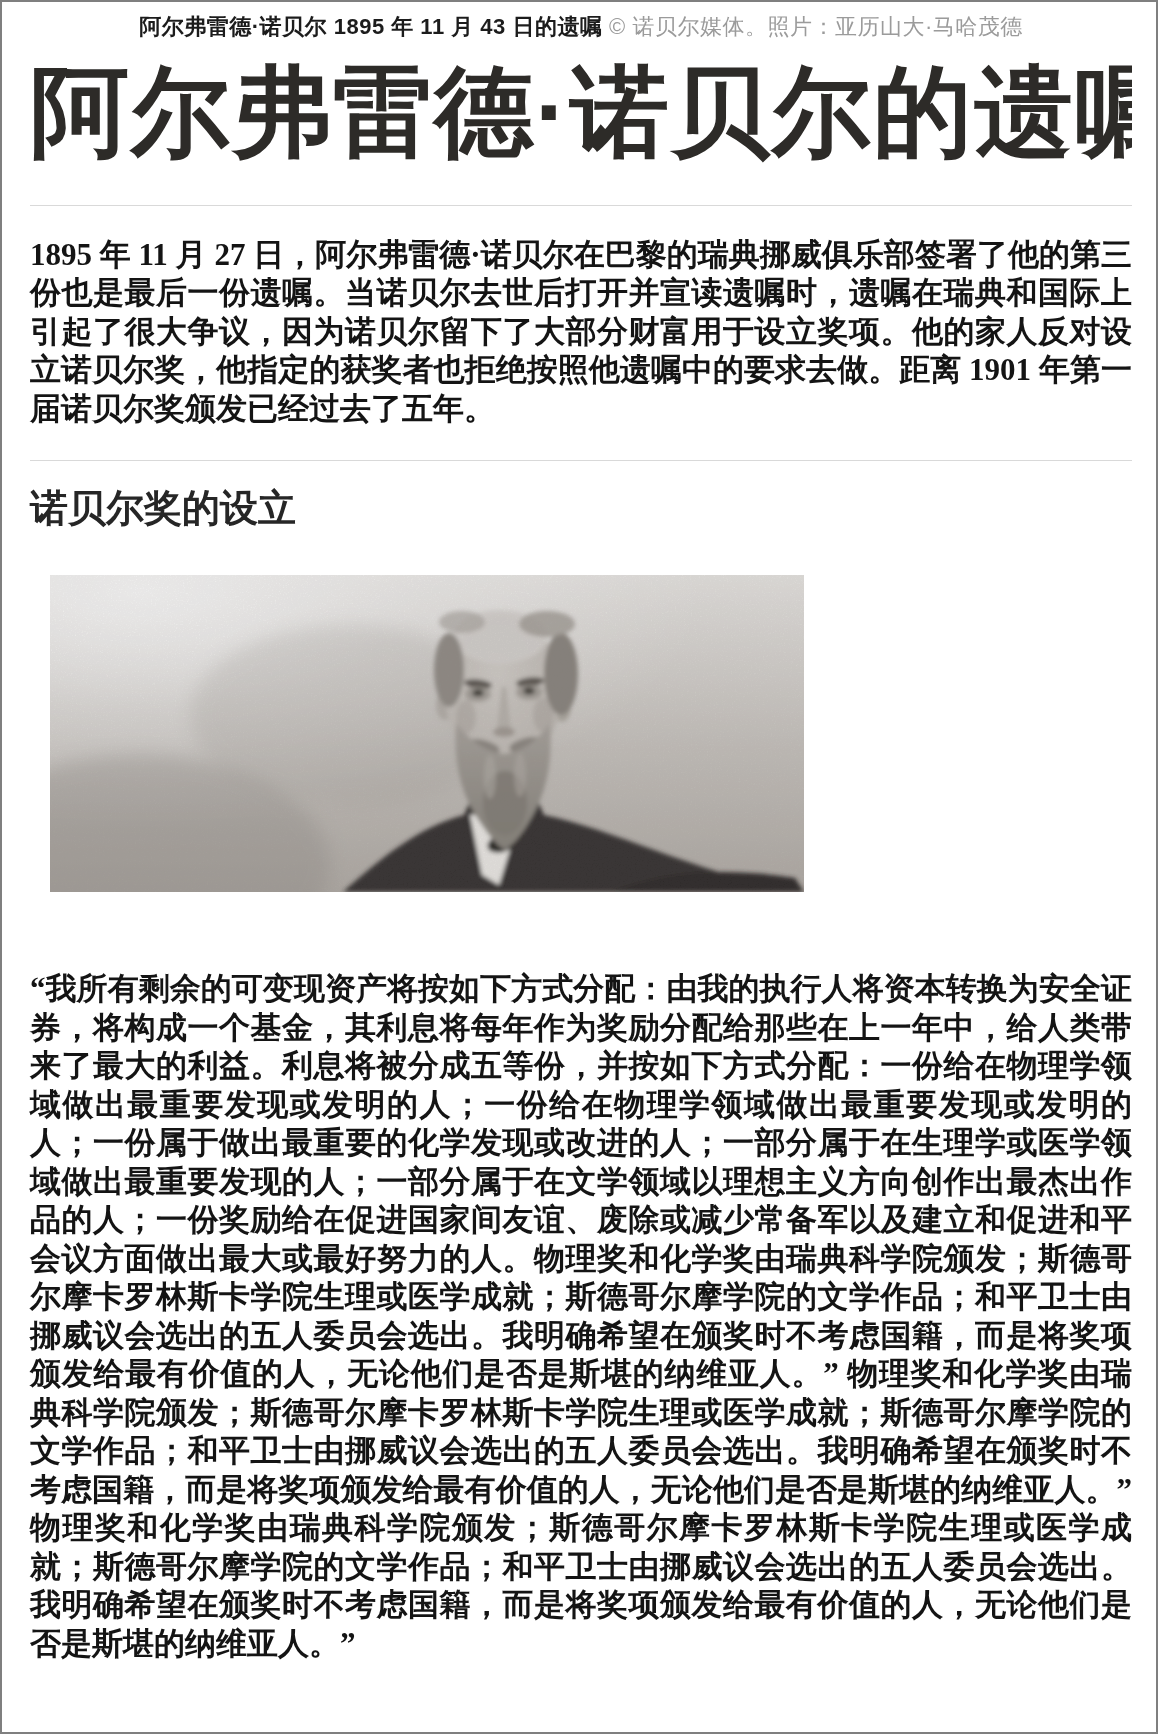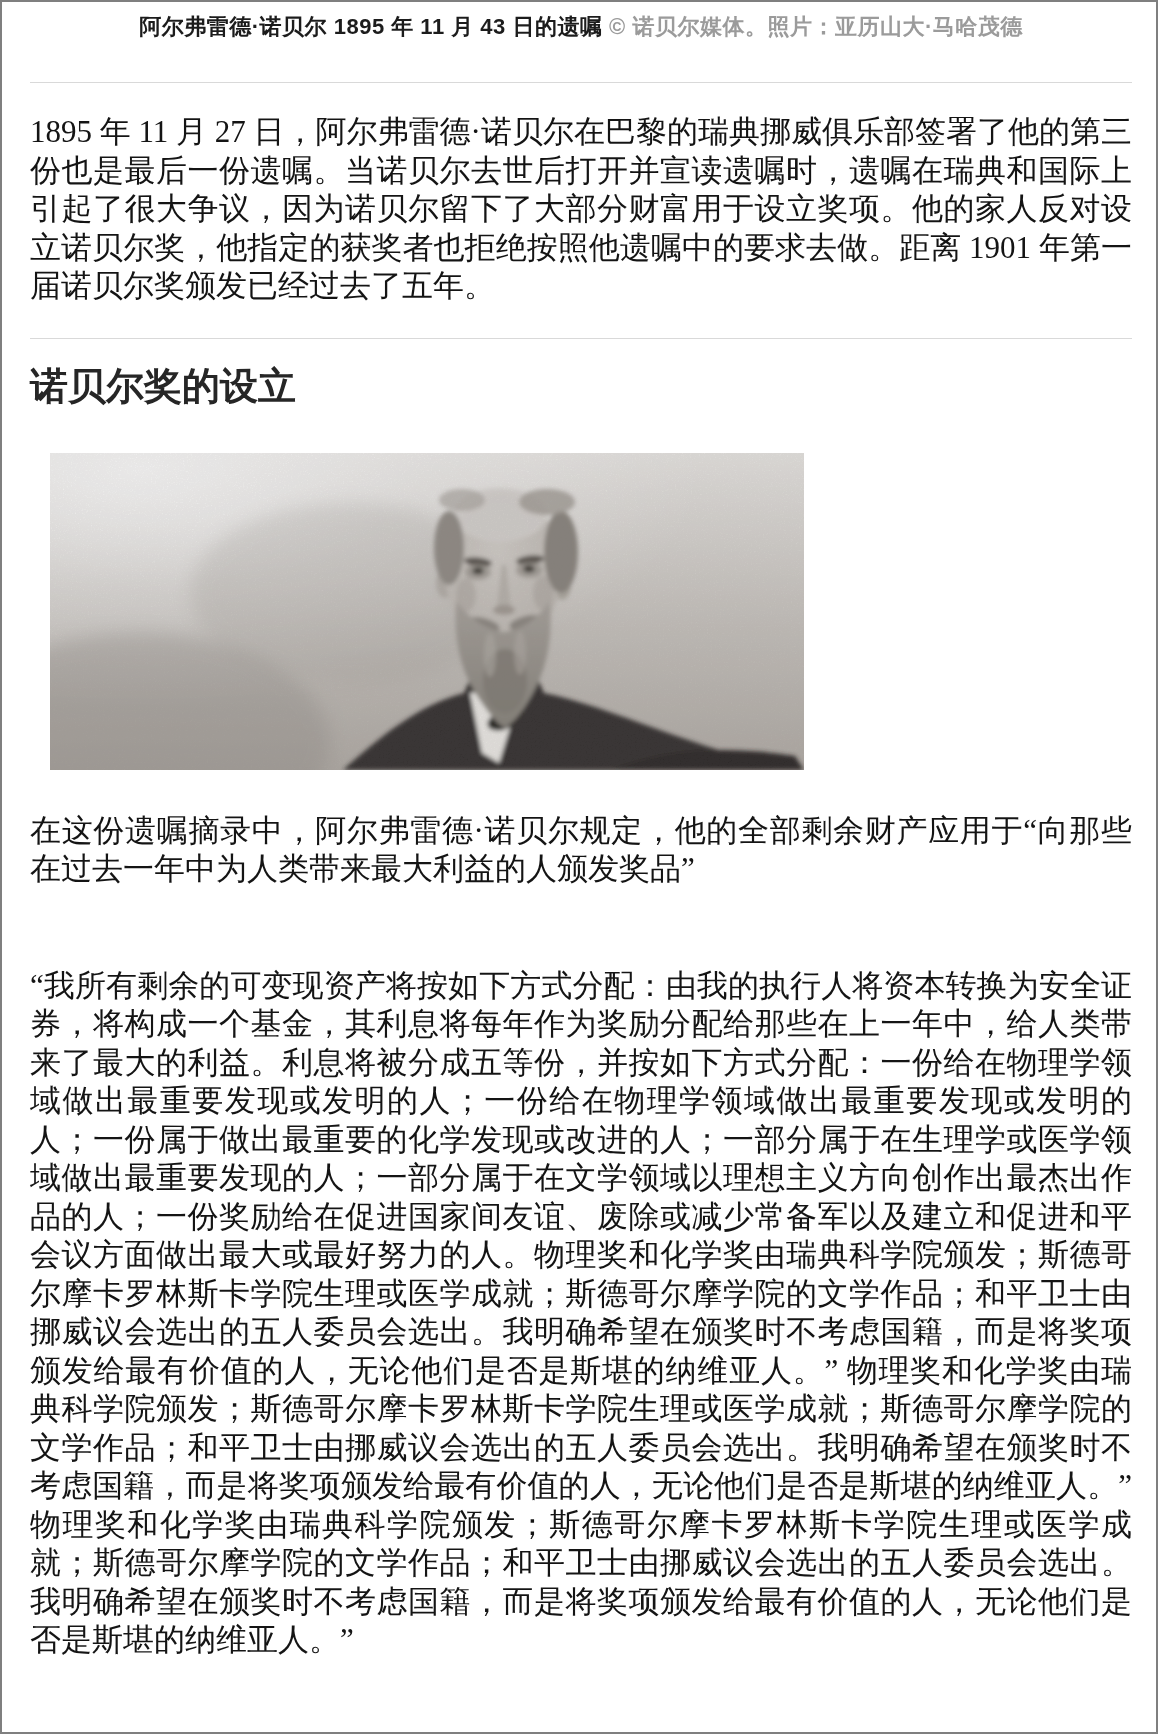--- a/index.html
+++ b/index.html
@@ -8,32 +8,32 @@
     background:#ffffff;border:2px solid #7f7f7f;
     overflow:hidden;
     font-family:"Liberation Sans","DejaVu Sans",sans-serif;
     color:#141414;
   }
   .content{padding:0 24px 0 28px;}
   .top-caption{
     text-align:center;padding-top:12px;font-size:22px;line-height:26px;
     font-weight:600;letter-spacing:.5px;color:#1c1c1c;white-space:nowrap;
   }
-  .top-caption .credit{color:#9b9b9b;font-weight:700;text-align:center;}
+  .top-caption .credit{color:#9b9b9b;font-weight:400;text-align:center;}
   h1.page-title{
     margin:22px 0 0 0;font-size:99px;line-height:1.02;font-weight:600;
     letter-spacing:2px;white-space:nowrap;color:#2d2b28;overflow:hidden;
   }
   .rule{border:0;border-top:1px solid #d9d9d9;margin:0;}
   .rule-1{margin-top:42px;}
   .rule-2{margin-top:32px;}
   p.body-text{
     font-family:"Liberation Serif","DejaVu Serif",serif;
     font-size:31px;line-height:38.5px;margin:0;
-    text-align:justify;text-justify:inter-ideograph;color:#141414;
+    text-align:justify;text-justify:inter-ideograph;color:#141414;font-weight:bold;
   }
   p.intro{margin-top:30px;}
   h2.section-heading{
     margin:18px 0 0 0;font-size:38px;line-height:58px;font-weight:600;color:#262626;
   }
   .photo-frame{
     margin:38px 0 0 20px;width:754px;height:317px;display:block;
     background:#c9c5c0;overflow:hidden;
   }
   .photo-frame svg{display:block;}
@@ -43,20 +43,21 @@
 </head>
 <body>
 
 <div class="content">
 
   <div class="top-caption">
     <span>阿尔弗雷德·诺贝尔 1895 年 11 月 43 日的遗嘱</span>
     <span class="credit">© 诺贝尔媒体。照片：亚历山大·马哈茂德</span>
   </div>
 
+  <h1 class="page-title">阿尔弗雷德·诺贝尔的遗嘱</h1>
 
   <hr class="rule rule-1">
 
   <p class="body-text intro">1895 年 11 月 27 日，阿尔弗雷德·诺贝尔在巴黎的瑞典挪威俱乐部签署了他的第三份也是最后一份遗嘱。当诺贝尔去世后打开并宣读遗嘱时，遗嘱在瑞典和国际上引起了很大争议，因为诺贝尔留下了大部分财富用于设立奖项。他的家人反对设立诺贝尔奖，他指定的获奖者也拒绝按照他遗嘱中的要求去做。距离 1901 年第一届诺贝尔奖颁发已经过去了五年。</p>
 
   <hr class="rule rule-2">
 
   <h2 class="section-heading">诺贝尔奖的设立</h2>
 
   <div class="photo-frame">
@@ -141,17 +142,16 @@
         <path d="M 406 148 Q 402 200 424 238 Q 444 270 455 275 Q 470 266 486 234 Q 504 198 500 148 Q 480 176 454 179 Q 428 176 406 148 Z" fill="url(#beardGrad)"></path>
         <ellipse cx="455" cy="228" rx="22" ry="32" fill="#7d7871" opacity="0.8"></ellipse>
         <ellipse cx="440" cy="202" rx="6" ry="22" fill="#b5b0aa" opacity="0.55"></ellipse>
         <ellipse cx="470" cy="200" rx="6" ry="22" fill="#b5b0aa" opacity="0.5"></ellipse>
       </g>
 
       <rect x="0" y="0" width="754" height="317" filter="url(#grain)" opacity="0.16"></rect>
     </svg>
   </div>
 
-  <p class="body-text photo-caption">在这份遗嘱摘录中，阿尔弗雷德·诺贝尔规定，他的全部剩余财产应用于“向那些在过去一年中为人类带来最大利益的人颁发奖品”</p>
 
   <p class="body-text quote">“我所有剩余的可变现资产将按如下方式分配：由我的执行人将资本转换为安全证券，将构成一个基金，其利息将每年作为奖励分配给那些在上一年中，给人类带来了最大的利益。利息将被分成五等份，并按如下方式分配：一份给在物理学领域做出最重要发现或发明的人；一份给在物理学领域做出最重要发现或发明的人；一份属于做出最重要的化学发现或改进的人；一部分属于在生理学或医学领域做出最重要发现的人；一部分属于在文学领域以理想主义方向创作出最杰出作品的人；一份奖励给在促进国家间友谊、废除或减少常备军以及建立和促进和平会议方面做出最大或最好努力的人。物理奖和化学奖由瑞典科学院颁发；斯德哥尔摩卡罗林斯卡学院生理或医学成就；斯德哥尔摩学院的文学作品；和平卫士由挪威议会选出的五人委员会选出。我明确希望在颁奖时不考虑国籍，而是将奖项颁发给最有价值的人，无论他们是否是斯堪的纳维亚人。” 物理奖和化学奖由瑞典科学院颁发；斯德哥尔摩卡罗林斯卡学院生理或医学成就；斯德哥尔摩学院的文学作品；和平卫士由挪威议会选出的五人委员会选出。我明确希望在颁奖时不考虑国籍，而是将奖项颁发给最有价值的人，无论他们是否是斯堪的纳维亚人。” 物理奖和化学奖由瑞典科学院颁发；斯德哥尔摩卡罗林斯卡学院生理或医学成就；斯德哥尔摩学院的文学作品；和平卫士由挪威议会选出的五人委员会选出。我明确希望在颁奖时不考虑国籍，而是将奖项颁发给最有价值的人，无论他们是否是斯堪的纳维亚人。”</p>
 
 </div>
 
 </body></html>

